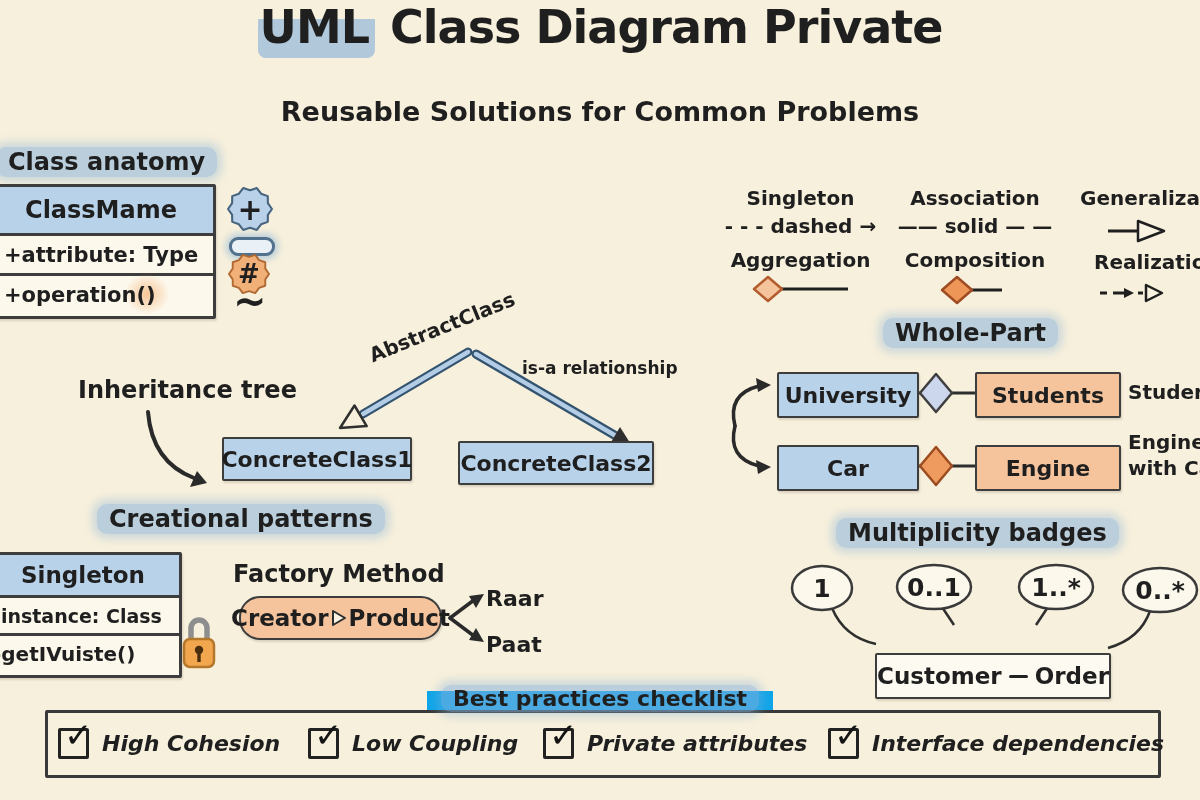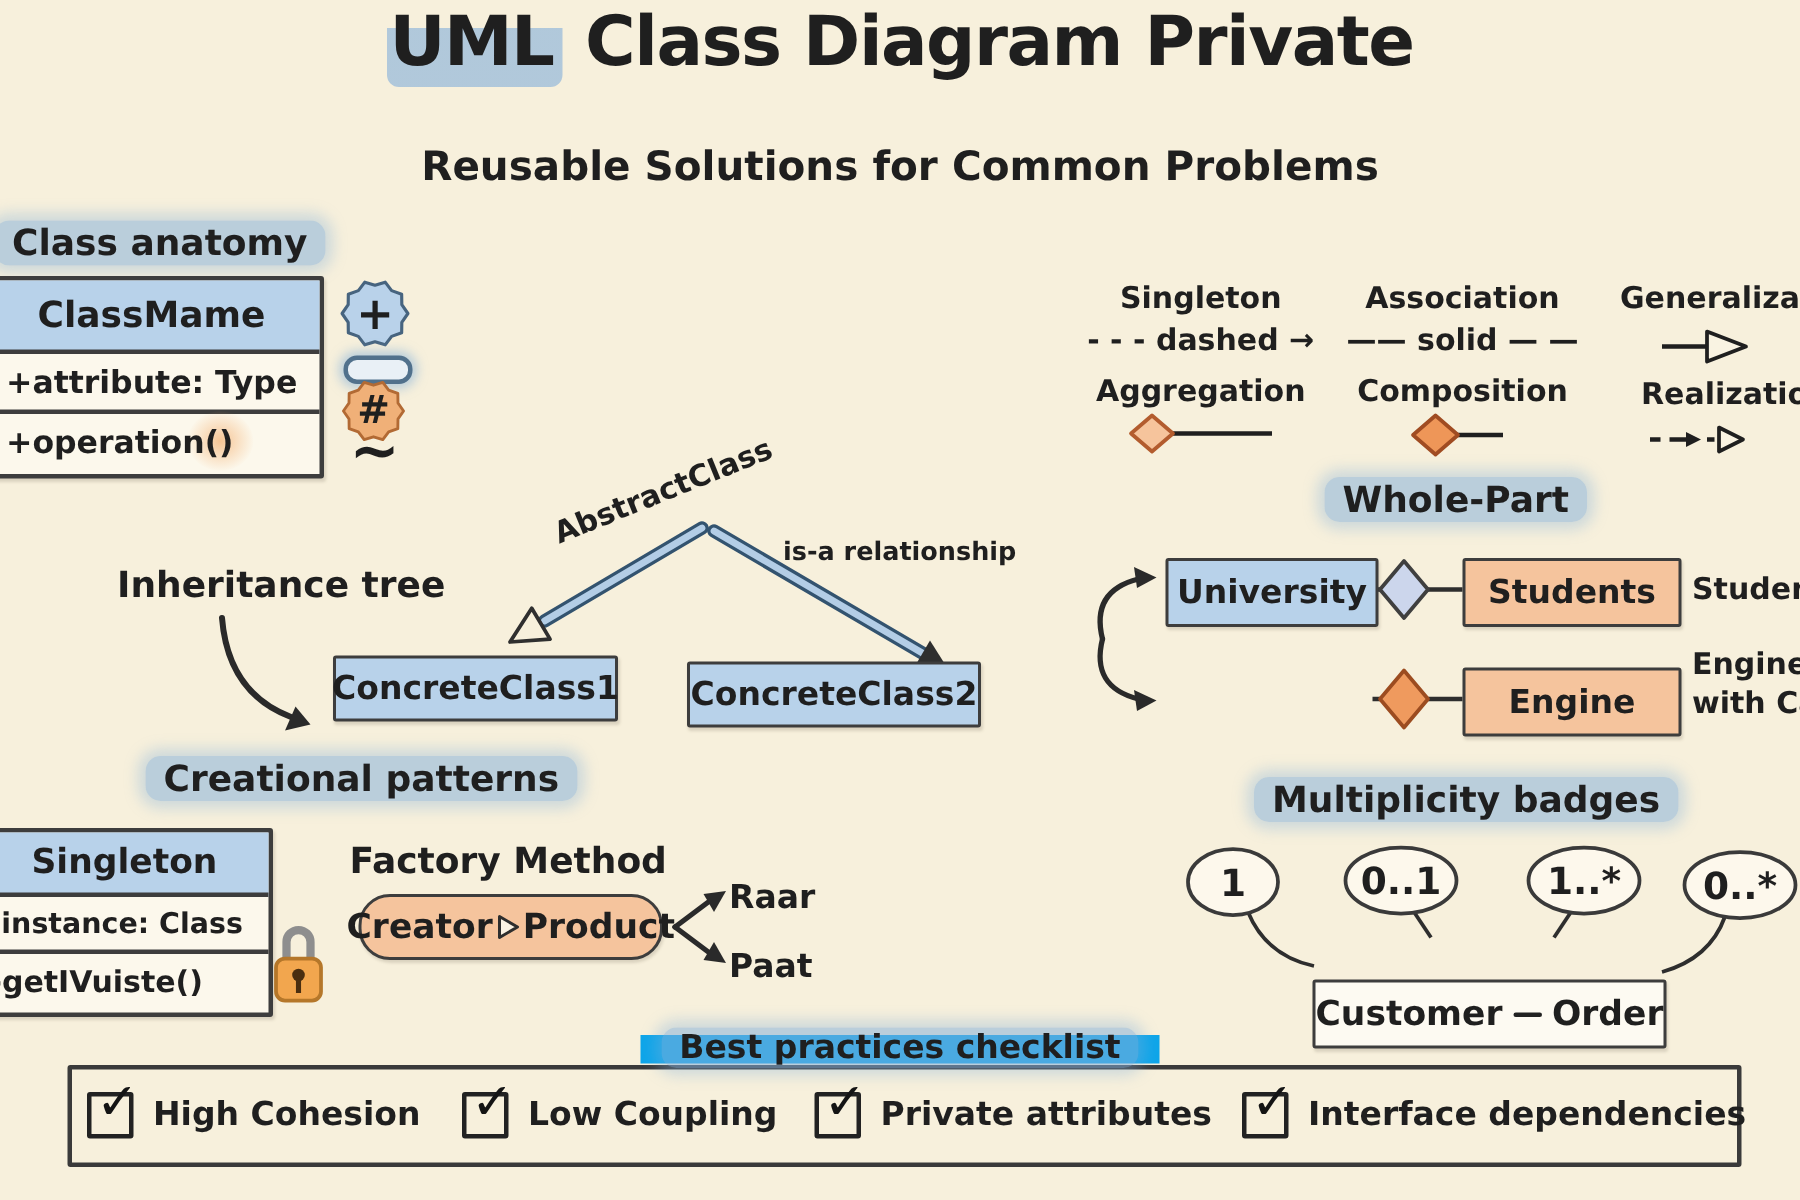--- a/index.html
+++ b/index.html
@@ -29,21 +29,21 @@
   .fill-orange{background:#f5c49d;box-shadow:0 0 10px 4px rgba(240,165,95,.4);}
   .cbox{
     position:absolute;display:flex;align-items:center;justify-content:center;
     border:2.5px solid #3d3d3d;border-radius:2px;font-size:22px;
     box-shadow:1px 2px 2px rgba(90,80,60,.18);
   }
   .note{font-size:20px;}
   .chk-item{position:absolute;display:flex;align-items:center;}
   .chk-box{position:relative;width:25px;height:25px;border:3px solid #222;border-radius:2px;}
   .chk-mark{position:absolute;left:3px;top:-16px;font-size:34px;color:#141414;}
-  .chk-label{margin-left:13px;font-size:22px;}
+  .chk-label{margin-left:13px;font-size:22px;font-style:italic;}
   svg{position:absolute;overflow:visible;}
   .sep-line{width:22px;height:3px;background:#222;margin:0 7px;border-radius:2px;}
 </style>
 </head>
 <body>
 
 <div id="canvas">
 
   <div class="abs ctr" style="left:0;right:0;top:28;font-size:46px;letter-spacing:-1px;">
     <span style="background:linear-gradient(transparent 32%, rgba(130,174,218,.6) 32%);border-radius:8px;padding:0 6px 4px 2px;">UML</span><span> Class Diagram Private</span>
@@ -140,20 +140,21 @@
     <path d="M20,66 Q12,34 44,26" fill="none" stroke="#2a2a2a" stroke-width="3.5" stroke-linecap="round"></path>
     <polygon points="56,25 41,18 43,32" fill="#2a2a2a"></polygon>
     <path d="M20,66 Q12,98 44,106" fill="none" stroke="#2a2a2a" stroke-width="3.5" stroke-linecap="round"></path>
     <polygon points="56,107 41,100 43,114" fill="#2a2a2a"></polygon>
   </svg>
 
   <div class="cbox fill-blue" style="left:777px;top:372px;width:138px;height:42px;text-align:center;">University</div>
   <div class="cbox fill-orange" style="left:975px;top:372px;width:142px;height:42px;">Students</div>
   <div class="abs note" style="left:1128px;top:380px;">Students</div>
 
+  <div class="cbox fill-blue" style="left:777px;top:445px;width:138px;height:42px;">Car</div>
   <div class="cbox fill-orange" style="left:975px;top:445px;width:142px;height:42px;">Engine</div>
   <div class="abs note" style="left:1128px;top:430px;">Engine dies</div>
   <div class="abs note" style="left:1128px;top:456px;">with Car</div>
 
   <div class="abs h2 hl" style="left:97px;top:504px;">Creational patterns</div>
 
   <div class="uml-box" style="left:-16px;top:552px;width:192px;height:120px;">
     <div class="row fill-blue ctr" style="height:40px;border-bottom:3px solid #3d3d3d;justify-content:center;font-size:23px;">Singleton</div>
     <div class="row" style="height:35px;border-bottom:3px solid #3d3d3d;padding-left:6px;font-size:19px;">-instance: Class</div>
     <div class="row" style="height:36px;padding-left:6px;font-size:20px;">-getIVuiste()</div>

